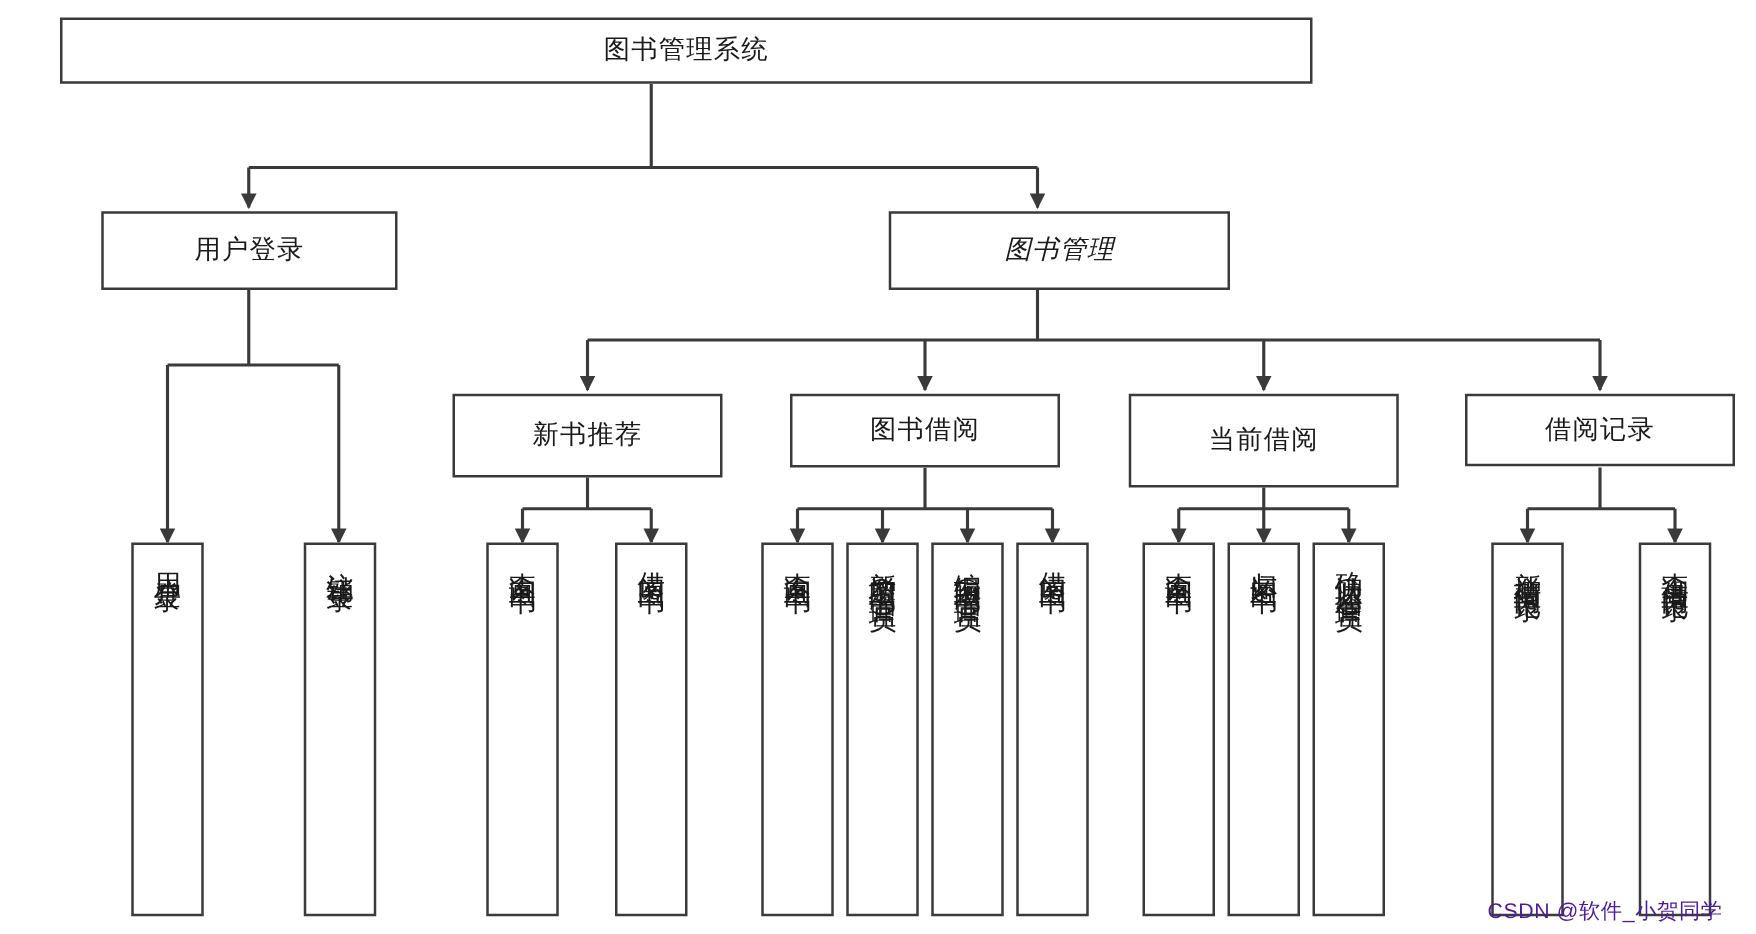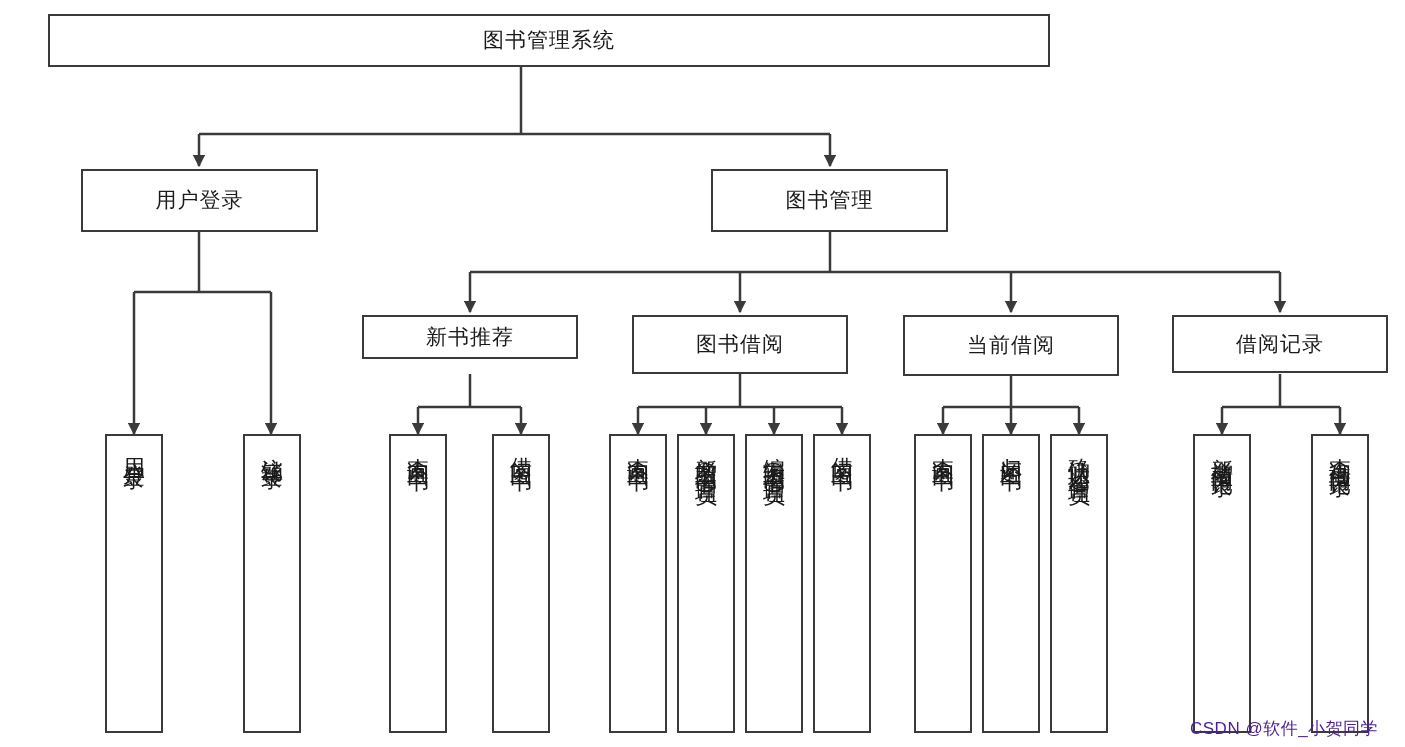--- a/index.html
+++ b/index.html
@@ -123,31 +123,31 @@
     </g>
   </svg>
 
   <div class="node h root" style="left:20px; top:14px; width:1002px; height:53px;margin-left:28px;">
     <span class="label">图书管理系统</span>
   </div>
 
   <div class="node h" style="left:81px; top:169px; width:237px; height:63px;">
     <span class="label">用户登录</span>
   </div>
-  <div class="node h" style="left:711px; top:169px; width:237px; height:63px;">
+  <div class="node h" style="left:711px; top:169px; width:273px; height:63px;font-style:italic;">
     <span class="label">图书管理</span>
   </div>
 
-  <div class="node h" style="left:362px; top:315px; width:216px; height:44px;">
+  <div class="node h" style="left:362px; top:315px; width:216px; height:67px;">
     <span class="label">新书推荐</span>
   </div>
   <div class="node h" style="left:632px; top:315px; width:216px; height:59px;justify-content:center;">
     <span class="label">图书借阅</span>
   </div>
-  <div class="node h" style="left:903px; top:315px; width:216px; height:61px;">
+  <div class="node h" style="left:903px; top:315px; width:216px; height:75px;">
     <span class="label">当前借阅</span>
   </div>
   <div class="node h" style="left:1172px; top:315px; width:216px; height:58px;">
     <span class="label">借阅记录</span>
   </div>
 
   <div class="node v" style="left:105px; top:434px; width:58px; height:299px;">
     <span class="label">用户登录</span>
   </div>
   <div class="node v" style="left:243px; top:434px; width:58px; height:299px;">

